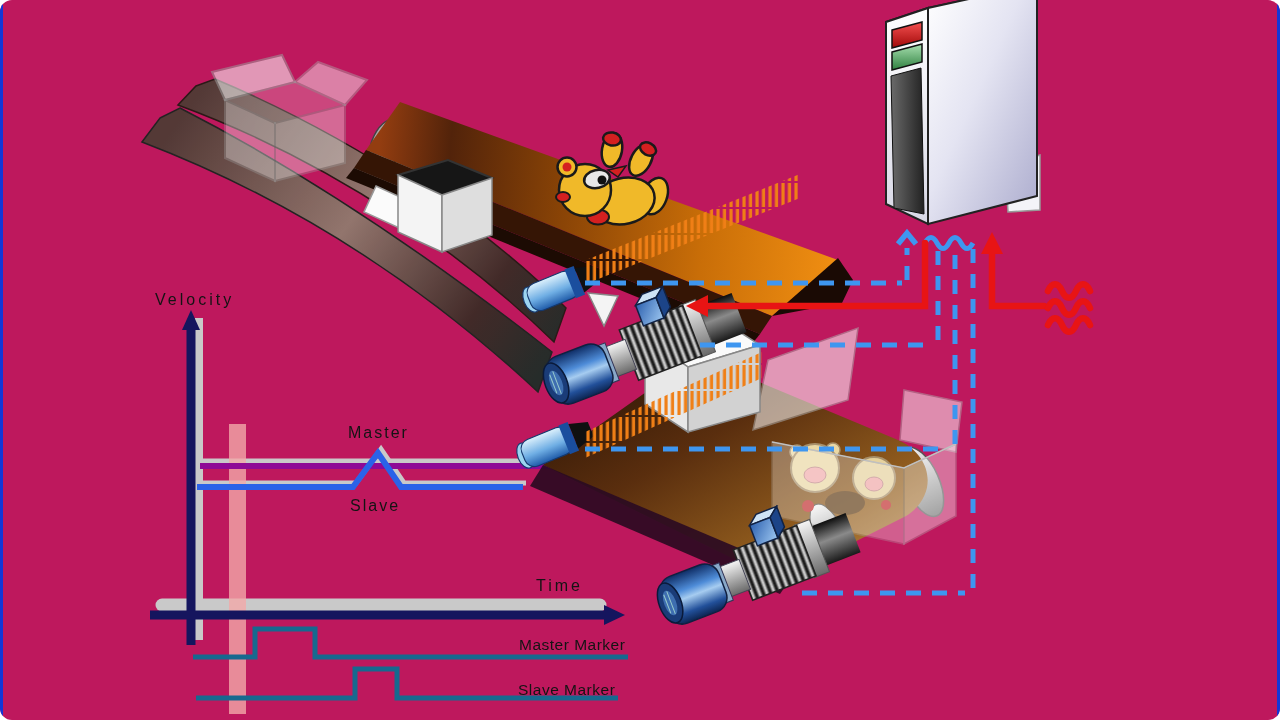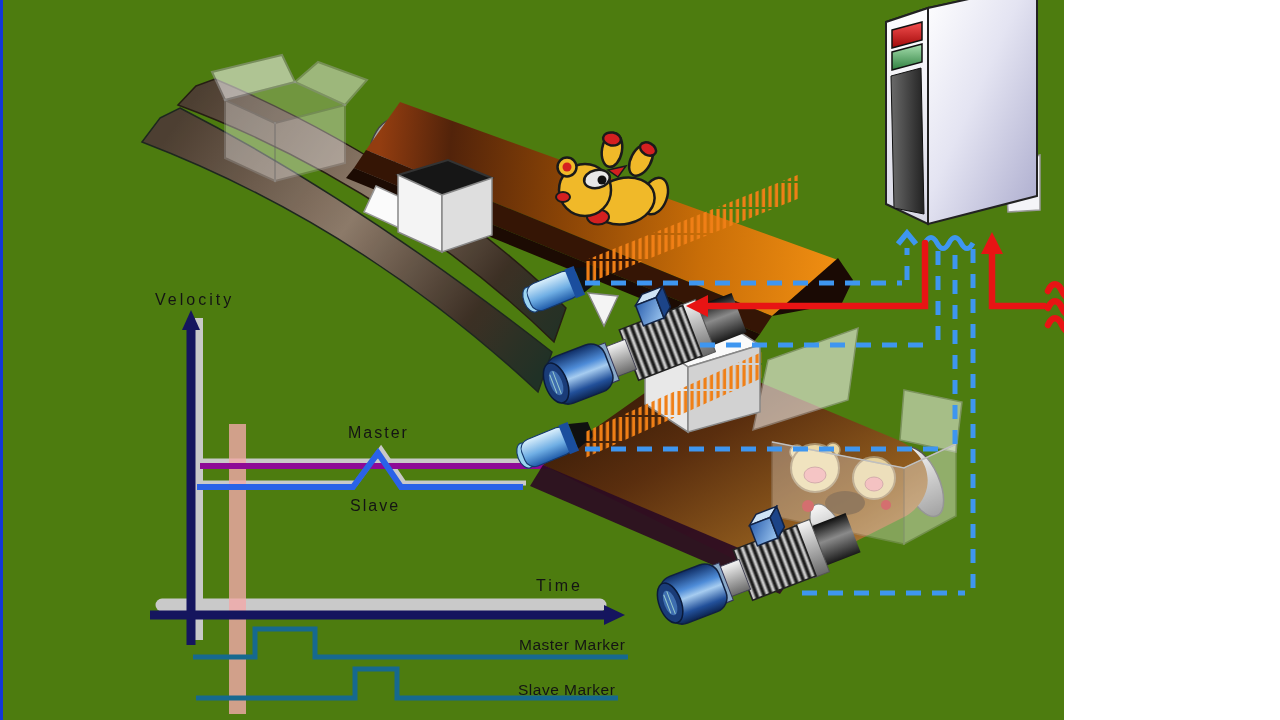--- a/index.html
+++ b/index.html
@@ -1,17 +1,17 @@
 <!DOCTYPE html>
 <html><head>
 <meta charset="utf-8">
 <style>
   html,body{margin:0;padding:0;background:#ffffff;}
-  .stage{position:relative;width:1064px;height:720px;background:#4d7c0f;overflow:hidden;
-         font-family:"Liberation Sans", sans-serif;}
+  .stage{position:relative;width:1280px;height:720px;background:#be185d;overflow:hidden;
+         font-family:"Liberation Sans", sans-serif;border-radius:12px;}
   svg{position:absolute;left:0;top:0;}
   text{font-family:"Liberation Sans", sans-serif;fill:#141414;}
   .axlbl{font-size:16px;letter-spacing:3px;}
   .curvelbl{font-size:16px;letter-spacing:2px;}
   .mklbl{font-size:15.5px;letter-spacing:0.5px;}
 </style>
 </head>
 <body>
 
 <div class="stage">

